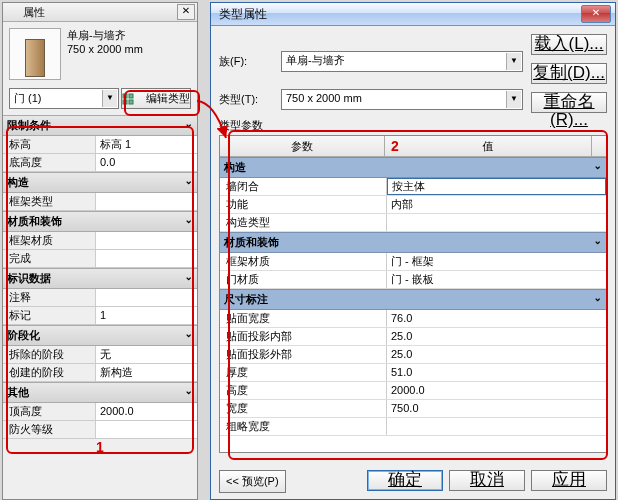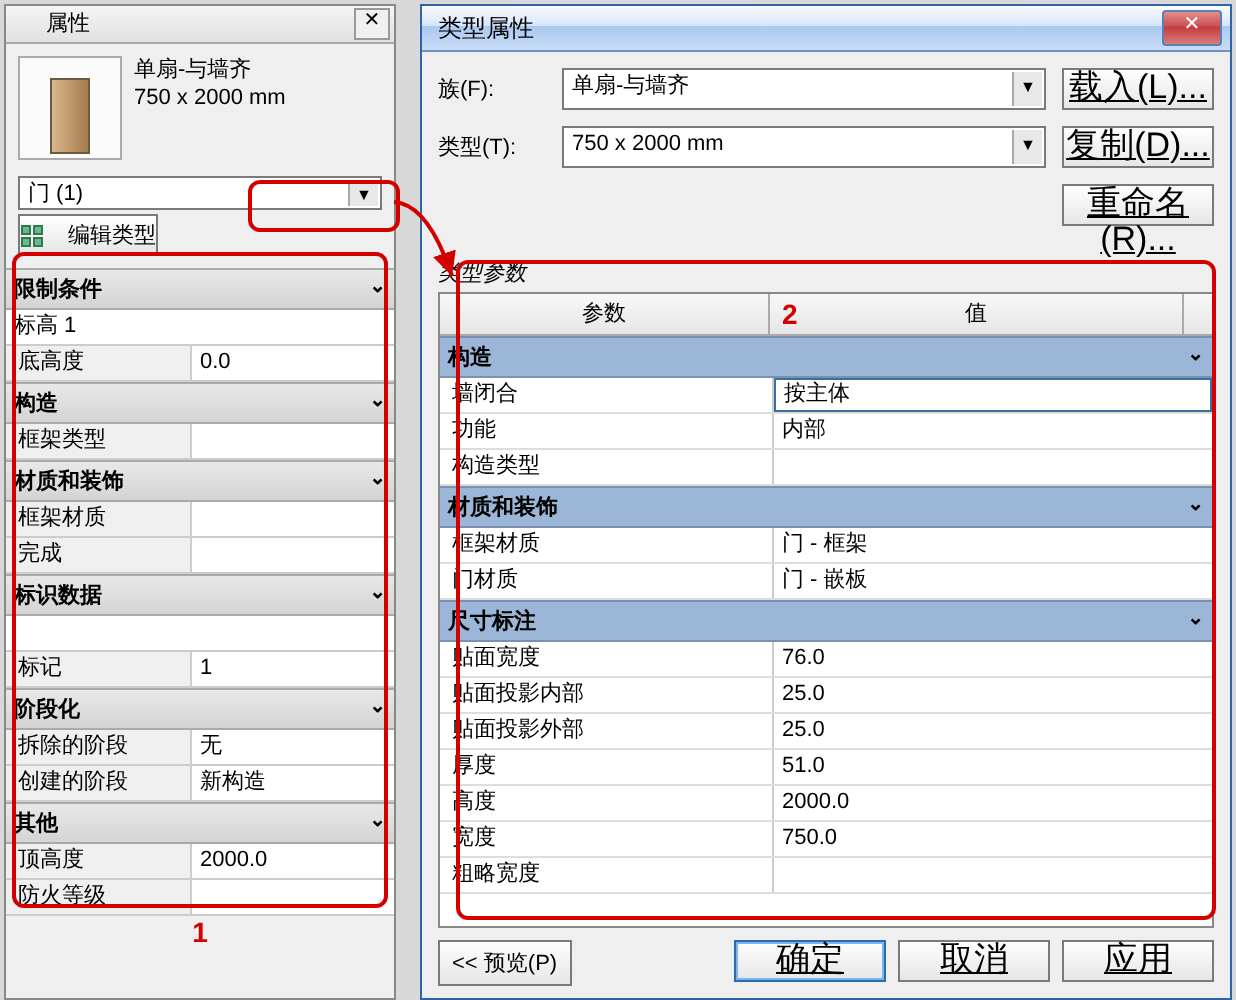--- a/index.html
+++ b/index.html
@@ -6,47 +6,47 @@
   body { width: 618px; height: 500px; background: #d8d8d8; position: relative; overflow: hidden; }
 
   
   .leftpanel { position: absolute; left: 2px; top: 2px; width: 194px; height: 496px; background: #efefef; border: 1px solid #888; }
   .lp-title { background: linear-gradient(#f5f5f5,#e1e1e1); border-bottom: 1px solid #aaa; height: 18px; line-height: 18px; padding-left: 20px; position: relative; }
   .lp-close { position: absolute; right: 2px; top: 1px; width: 16px; height: 14px; border: 1px solid #999; background: #f0f0f0; text-align: center; line-height: 12px; font-size: 10px; cursor: pointer; }
   .family-row { padding: 6px; display: flex; gap: 6px; }
   .thumb { width: 50px; height: 50px; border: 1px solid #aaa; background: #fbfbfb; display: flex; justify-content: center; align-items: flex-end; }
   .door-shape { width: 18px; height: 36px; background: linear-gradient(to right, #d7b98d, #a57a4d); border: 1px solid #6a5b45; margin-bottom: 2px; }
   .famtext { font-size: 11px; line-height: 14px; }
-  .selrow { padding: 2px 6px 6px 6px; display: flex; gap: 2px; flex-direction: column; }
+  .selrow { padding: 2px 6px 6px 6px; display: flex; gap: 2px; }
   .combo { flex: 1; border: 1px solid #7a7a7a; background: #fff; height: 19px; display: flex; align-items: center; padding-left: 4px; position: relative; }
   .combo .dd { position: absolute; right: 1px; top: 1px; bottom: 1px; width: 14px; border-left: 1px solid #aaa; background: #e8e8e8; text-align: center; font-size: 8px; line-height: 16px; }
   .editbtn { width: 68px; border: 1px solid #7a7a7a; background: linear-gradient(#fefefe,#e6e6e6); height: 19px; display: flex; align-items: center; justify-content: space-between; gap: 3px; cursor: pointer; }
   .editbtn svg { flex: none; }
 
   .section-hdr { background: linear-gradient(#e8e8e8,#d4d4d4); border-top: 1px solid #aaa; border-bottom: 1px solid #aaa; padding: 2px 4px; font-weight: bold; position: relative; }
   .section-hdr .exp { position: absolute; right: 4px; top: 2px; font-size: 10px; }
   .prow { display: flex; border-bottom: 1px solid #ccc; height: 17px; }
   .pcell-l { width: 86px; padding-left: 6px; border-right: 1px solid #ccc; line-height: 17px; overflow: hidden; }
   .pcell-r { flex: 1; padding-left: 4px; line-height: 17px; overflow: hidden; background: #fff; }
   .anno1, .anno2 { color: #d40000; font-weight: bold; text-align: center; font-size: 14px; }
 
   
   .dialog { position: absolute; left: 210px; top: 2px; width: 404px; height: 496px; background: #efefef; border: 1px solid #3063a8; }
   .dlg-title { height: 22px; background: linear-gradient(#fafcff,#d6e5fb 45%,#aac8f0 46%,#c9ddf7); border-bottom: 1px solid #6f92bf; display: flex; align-items: center; padding-left: 8px; position: relative; font-size: 12px; }
   .dlg-x { position: absolute; right: 4px; top: 2px; width: 28px; height: 16px; border: 1px solid #5882b6; border-radius: 2px; background: linear-gradient(#e48d8d,#c94f4f 45%,#c33a3a 46%,#d97c7c); color: #fff; text-align: center; line-height: 14px; font-size: 10px; cursor: pointer; }
   .dlg-body { padding: 8px; }
-  .drow { display: flex; align-items: center; margin-bottom: 8px; gap: 6px; }
+  .drow { display: flex; align-items: center; margin-bottom: 8px; gap: 6px; margin-top: 17px; }
   .dlbl { width: 56px; }
   .dcombo { flex: 1; border: 1px solid #7a7a7a; background: #fff; height: 19px; line-height: 17px; padding-left: 4px; position: relative; }
   .dcombo .dd { position: absolute; right: 1px; top: 1px; bottom: 1px; width: 14px; border-left: 1px solid #aaa; background: #e8e8e8; text-align: center; font-size: 8px; line-height: 16px; }
   .dbtn { width: 74px; height: 19px; border: 1px solid #7a7a7a; background: linear-gradient(#fefefe,#e6e6e6); text-align: center; line-height: 18px; cursor: pointer; font-size: 17px; text-decoration: underline; }
   .dbtn.default { border: 1px solid #2b6cb0; box-shadow: inset 0 0 0 1px #7cb4ee; }
   .dlg-right-col { display: flex; flex-direction: column; gap: 8px; }
 
-  .tp-label { margin: 16px 0 2px 0; font-style: italic; }
+  .tp-label { margin: 0 0 2px 0; }
   .tp-table-wrap { border: 1px solid #888; background: #fff; height: 316px; overflow: hidden; }
   .tp-head { display: flex; background: linear-gradient(#f8f8f8,#e6e6e6); border-bottom: 1px solid #aaa; height: 20px; }
   .tp-head div { border-right: 1px solid #aaa; line-height: 20px; text-align: center; }
   .tp-head .c1 { width: 164px; }
   .tp-head .c2 { flex: 1; position: relative; }
   .tp-head .c3 { width: 14px; border-right: none; }
   .cat-hdr { background: #9cb6d8; color: #000; font-weight: bold; padding: 2px 4px; border-top: 1px solid #7a92b2; border-bottom: 1px solid #7a92b2; position: relative; }
   .cat-hdr .exp { position: absolute; right: 4px; top: 2px; font-size: 10px; }
   .tprow { display: flex; border-bottom: 1px solid #ddd; height: 17px; }
   .tprow .c1 { width: 160px; padding-left: 6px; border-right: 1px solid #ccc; line-height: 17px; }
@@ -88,20 +88,21 @@
           <rect x="7" y="1" width="4" height="4" fill="#6b8" stroke="#375"></rect>
           <rect x="1" y="7" width="4" height="4" fill="#6b8" stroke="#375"></rect>
           <rect x="7" y="7" width="4" height="4" fill="#6b8" stroke="#375"></rect>
         </svg>
       <span>编辑类型</span>
     </div>
   </div>
   <div id="lp-sections">
       <div class="section-hdr"><span>限制条件</span><span class="exp">⌄</span></div>
       <div class="prow">
+        <div class="pcell-l">标高</div>
         <div class="pcell-r">标高 1</div>
       </div>
       <div class="prow">
         <div class="pcell-l">底高度</div>
         <div class="pcell-r">0.0</div>
       </div>
       <div class="section-hdr"><span>构造</span><span class="exp">⌄</span></div>
       <div class="prow">
         <div class="pcell-l">框架类型</div>
         <div class="pcell-r"></div>
@@ -110,20 +111,21 @@
       <div class="prow">
         <div class="pcell-l">框架材质</div>
         <div class="pcell-r"></div>
       </div>
       <div class="prow">
         <div class="pcell-l">完成</div>
         <div class="pcell-r"></div>
       </div>
       <div class="section-hdr"><span>标识数据</span><span class="exp">⌄</span></div>
       <div class="prow">
+        <div class="pcell-l">注释</div>
         <div class="pcell-r"></div>
       </div>
       <div class="prow">
         <div class="pcell-l">标记</div>
         <div class="pcell-r">1</div>
       </div>
       <div class="section-hdr"><span>阶段化</span><span class="exp">⌄</span></div>
       <div class="prow">
         <div class="pcell-l">拆除的阶段</div>
         <div class="pcell-r">无</div>

